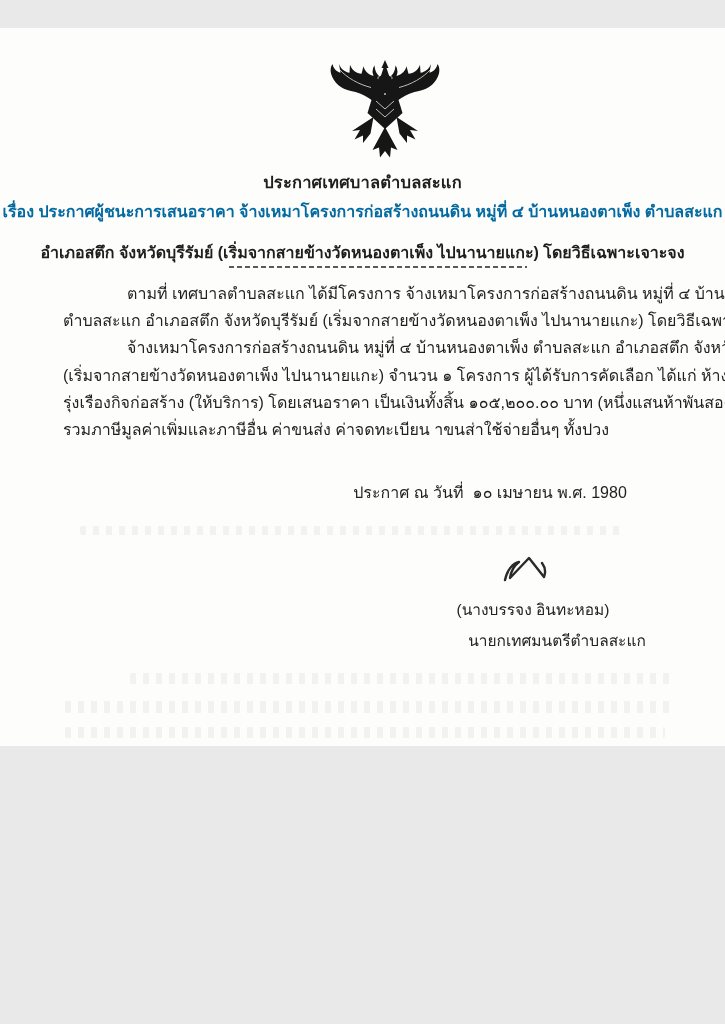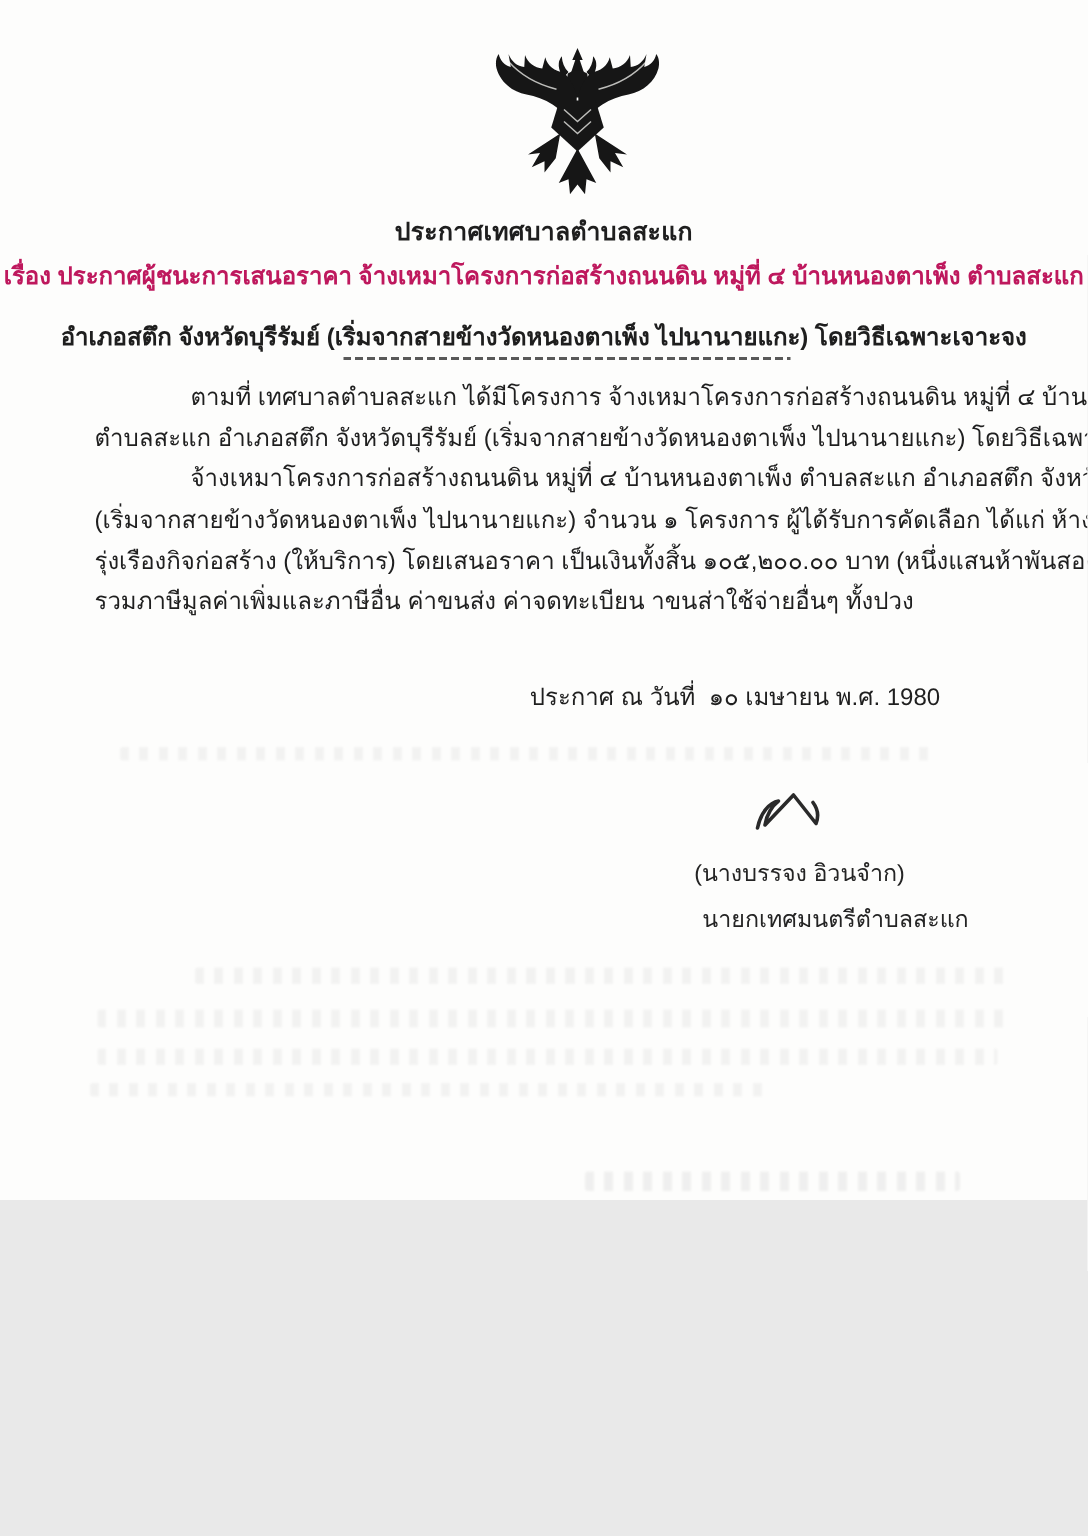--- a/index.html
+++ b/index.html
@@ -3,34 +3,35 @@
 <meta charset="utf-8">
 <style>
   html,body{margin:0;padding:0;}
   body{
     width:725px;height:1024px;
     background:#e9e9e9;
     font-family:"Liberation Sans", sans-serif;
   }
   .page{
     position:relative;
-    width:725px;height:800px;
+    width:725px;height:718px;
     background:#fdfdfc;
     overflow:hidden;
     color:#222;
+    margin-top:28px;
   }
   .abs{position:absolute;}
   .center{text-align:center;}
   .emblem{left:327px;top:31px;width:116px;height:104px;}
   .doc-title{
     left:0;top:141px;width:725px;
     font-size:16.5px;font-weight:bold;color:#1e1e1e;
     letter-spacing:.2px;
   }
-  .subject1{left:0;top:171px;width:725px;font-size:16px;font-weight:bold;color:#be185d;white-space:pre;}
+  .subject1{left:0;top:171px;width:725px;font-size:16px;font-weight:bold;color:#0369a1;white-space:pre;}
   .subject2{left:0;top:212px;width:725px;font-size:16px;font-weight:bold;color:#1e1e1e;white-space:pre;}
   .divider{
     left:229px;top:238px;width:298px;height:2px;
     background:repeating-linear-gradient(90deg,#3c3c3c 0 5px,transparent 5px 8px);
     opacity:.85;
   }
   .body-block{left:63px;top:252px;width:604px;}
   .bline{
     font-size:16px;line-height:27.2px;color:#1f1f1f;
     white-space:pre;
@@ -133,21 +134,21 @@
   </div>
 
   <div class="abs date-line center">ประกาศ ณ วันที่  ๑๐ เมษายน พ.ศ. 1980</div>
 
   <div class="abs signature">
     <svg width="66" height="40" viewBox="0 0 66 40" aria-hidden="true">
       <path d="M7 30 C9 20 15 13 21 12 C17 15 13 21 12 28 L31 8 L46 27 C48 22 47 17 44 13" fill="none" stroke="#2a2a2a" stroke-width="2.4" stroke-linecap="round" stroke-linejoin="round"></path>
     </svg>
   </div>
 
-  <div class="abs signer-name center">(นางบรรจง อิวนจำก)</div>
+  <div class="abs signer-name center">(นางบรรจง อินทะหอม)</div>
   <div class="abs signer-title center">นายกเทศมนตรีตำบลสะแก</div>
 
   <div class="smudge s1"></div>
   <div class="smudge s2"></div>
   <div class="smudge s3"></div>
   <div class="smudge s4"></div>
   <div class="smudge s5"></div>
   <div class="smudge s6"></div>
   <div class="smudge s7"></div>
   <div class="smudge s8"></div>

